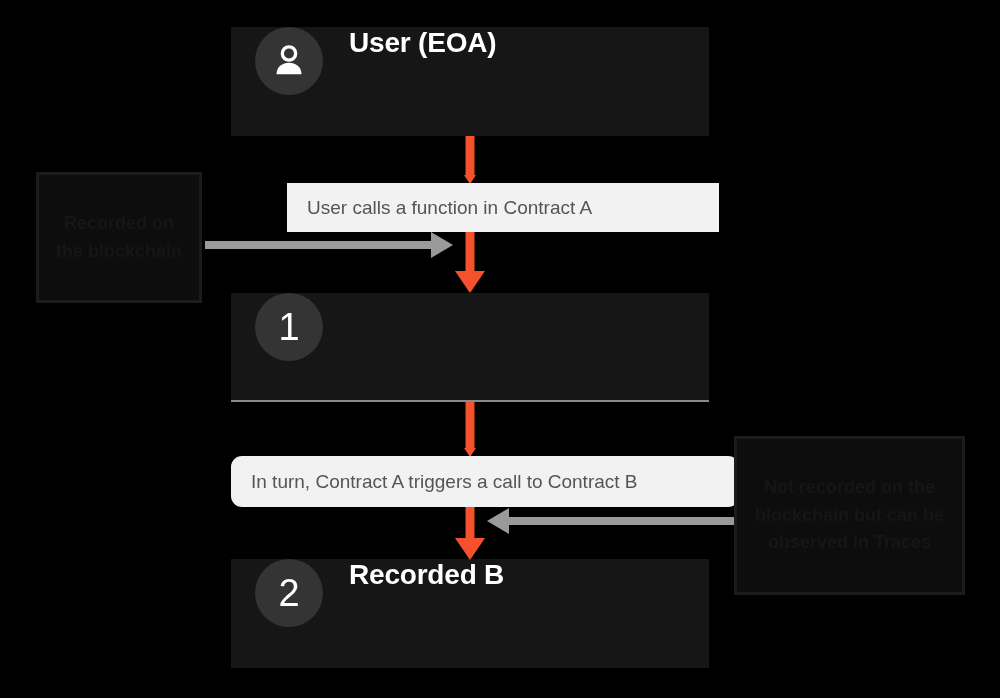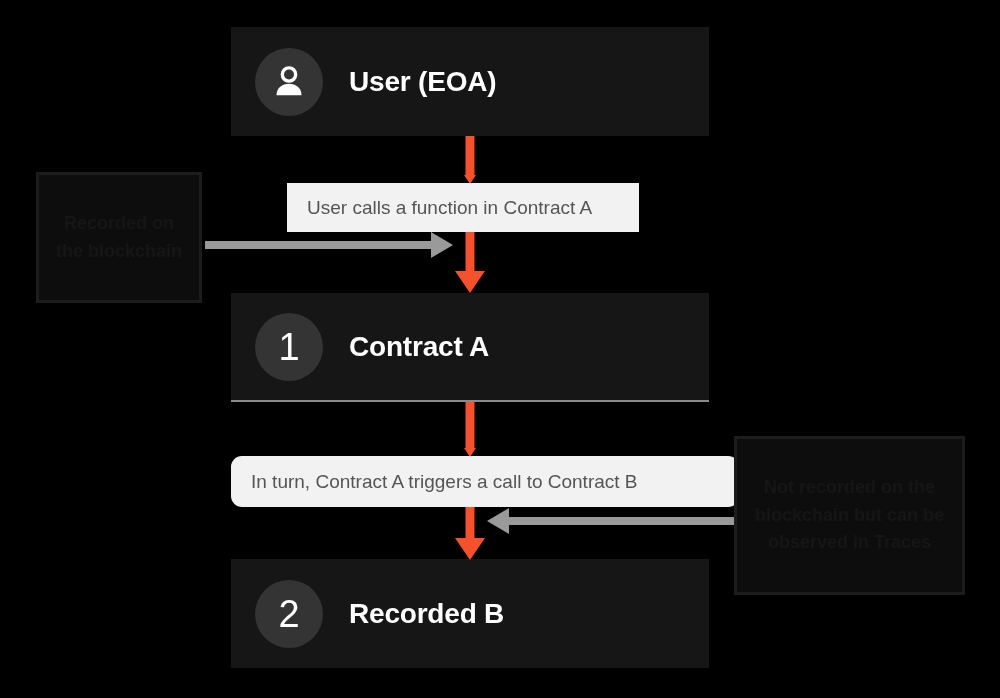--- a/index.html
+++ b/index.html
@@ -18,21 +18,20 @@
     overflow: hidden;
   }
 
   
   .node {
     position: absolute;
     left: 231px;
     width: 478px;
     background: #161616;
     display: flex;
-    align-items: center;
     box-sizing: border-box;
     padding-left: 24px;
   }
   .node-user    { top: 27px;  height: 109px; }
   .node-a       { top: 293px; height: 109px; border-bottom: 2px solid #8a8a8a; }
   .node-b       { top: 559px; height: 109px; }
 
   .node-badge {
     width: 68px;
     height: 68px;
@@ -65,21 +64,21 @@
     background: #F2F2F2;
     color: #555555;
     font-size: 19px;
     display: flex;
     align-items: center;
     box-sizing: border-box;
     padding: 0 20px;
     white-space: nowrap;
     z-index: 3;
   }
-  .caption-1 { left: 287px; top: 183px; width: 352px; height: 49px; }
+  .caption-1 { left: 287px; top: 183px; width: 432px; height: 49px; }
   .caption-2 { left: 231px; top: 456px; width: 508px; height: 51px; border-radius: 11px; }
 
   
   .red-arrow {
     position: absolute;
     z-index: 2;
   }
   .red-arrow .shaft {
     position: absolute;
     left: 50%;
@@ -196,21 +195,20 @@
 
   <div class="red-arrow ra-2">
     <div class="shaft"></div>
     <div class="head"></div>
   </div>
 
   <div class="node node-a">
     <div class="node-badge">
       <span class="node-badge-num">1</span>
     </div>
-    <div class="node-label">Contract A</div>
   </div>
 
   <div class="red-arrow ra-3">
     <div class="shaft"></div>
     <div class="head-small"></div>
   </div>
 
   <div class="caption caption-2">In turn, Contract A triggers a call to Contract B</div>
 
   <div class="red-arrow ra-4">

